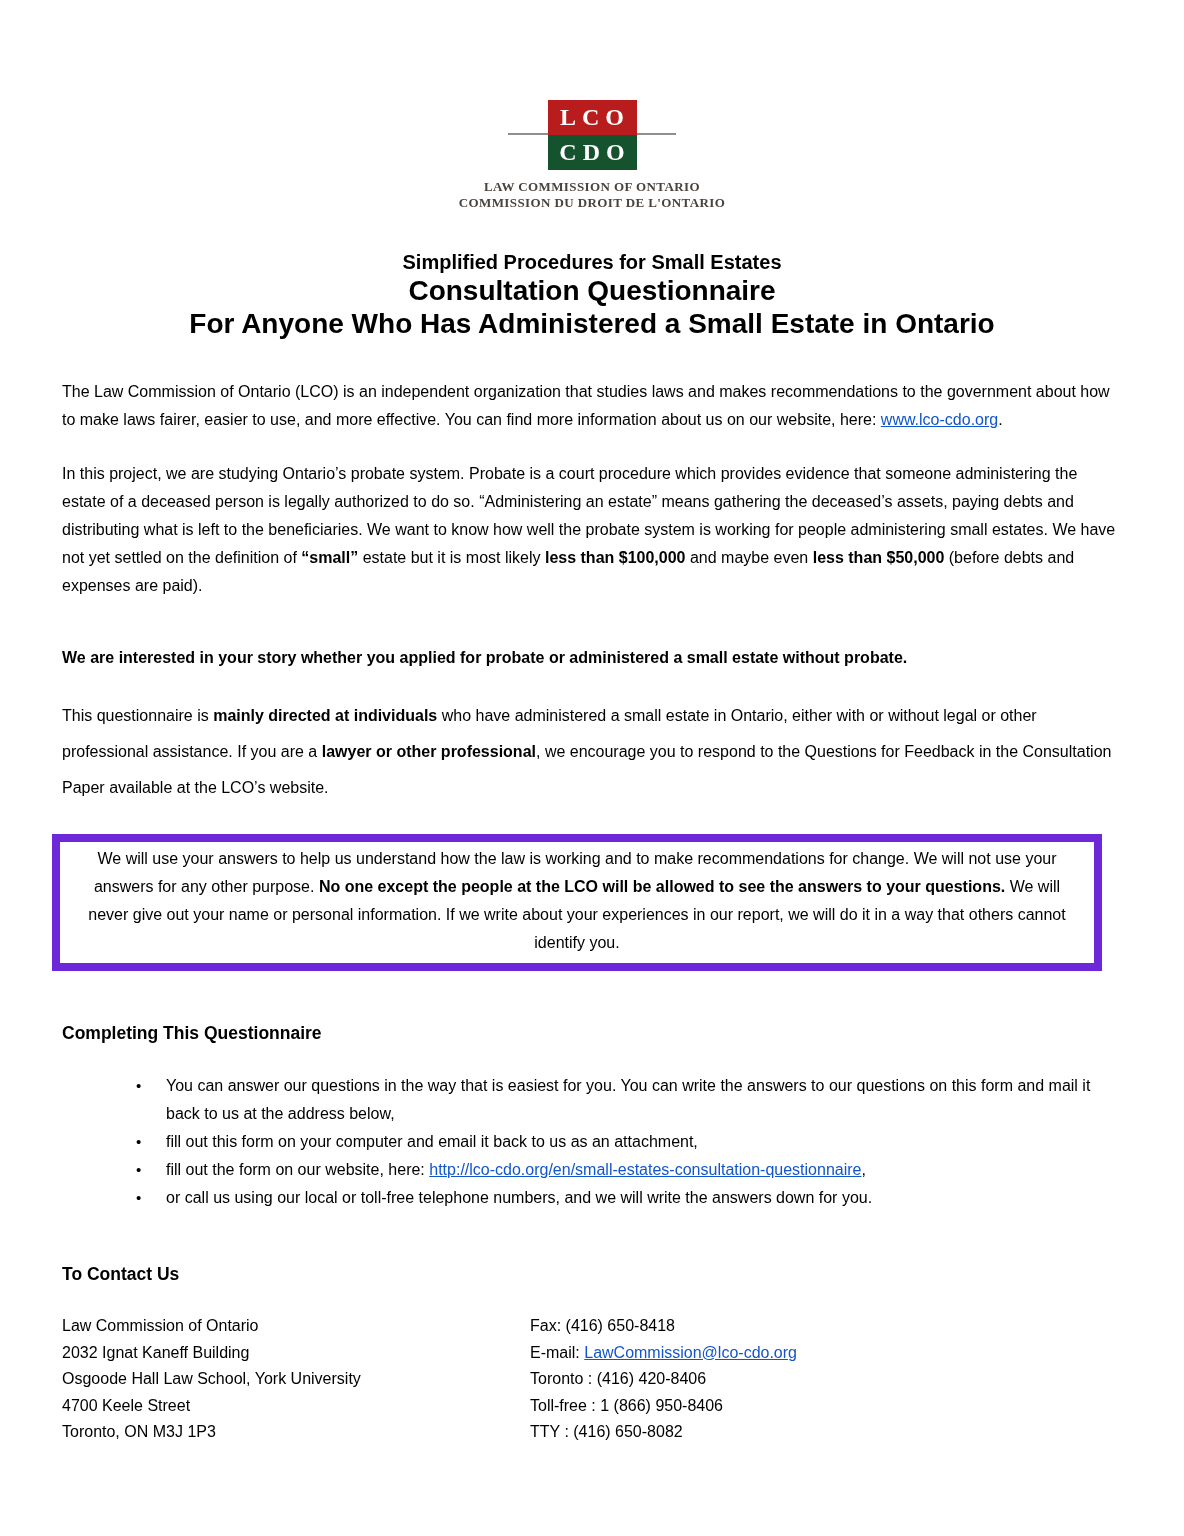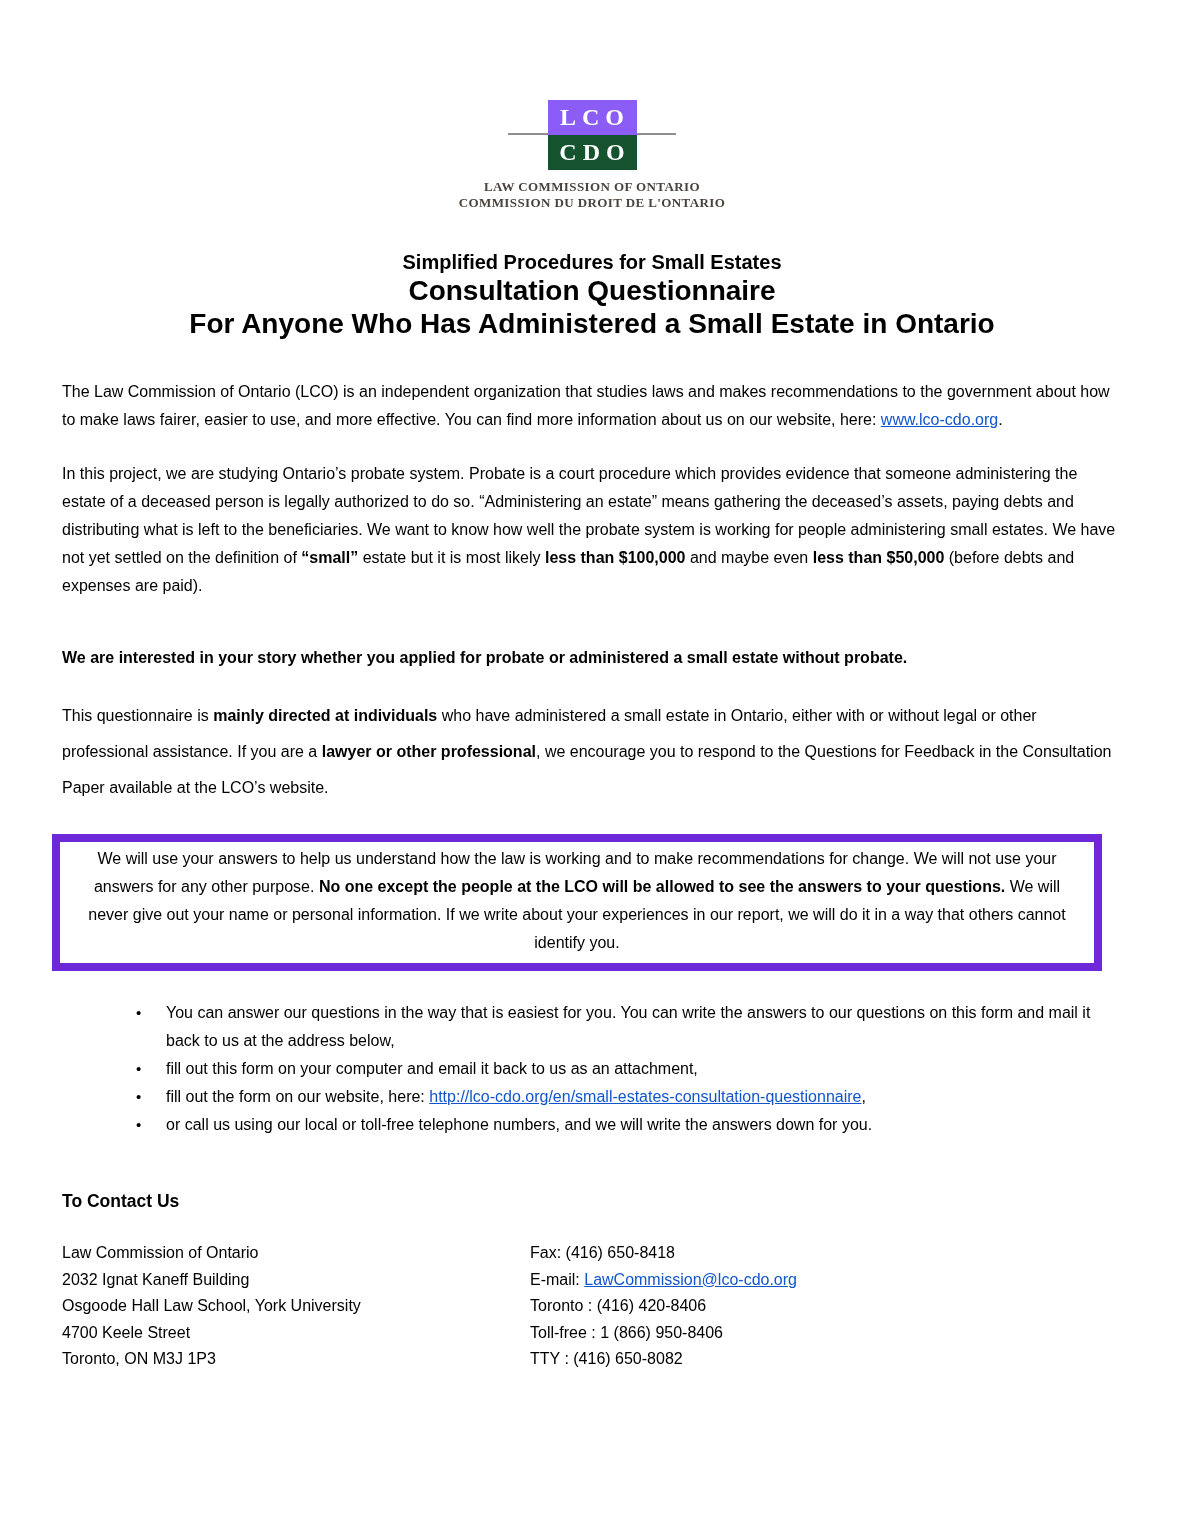--- a/index.html
+++ b/index.html
@@ -16,21 +16,21 @@
   .content { padding:0 62px; }
 
   
   .logo-wrap { padding-top:100px; display:flex; flex-direction:column; align-items:center; }
   .logo-mark { position:relative; width:168px; height:70px; display:flex; justify-content:center; }
   .logo-rule { position:absolute; left:0; right:0; top:33px; height:2px; background:#8f8f8f; }
   .logo-box { position:relative; z-index:1; width:89px; height:70px;
     font-family:"Liberation Serif", serif; font-weight:700; text-align:center; }
   .logo-tile { height:35px; display:flex; align-items:center; justify-content:center;
     color:#ffffff; font-size:24px; letter-spacing:6px; text-indent:6px; }
-  .logo-tile.red { background:#8b5cf6; }
+  .logo-tile.red { background:#b91c1c; }
   .logo-tile.blk { background:#14532d; }
   .logo-org {
     margin-top:9px; text-align:center;
     font-family:"Liberation Serif", serif; font-weight:700;
     font-size:13px; line-height:16px; letter-spacing:0.4px; color:#4a423c;
   }
 
   
   .doc-subtitle { margin-top:40px; text-align:center; font-weight:700; font-size:20px; }
   .doc-title { text-align:center; font-weight:700; font-size:28px; line-height:33px; }
@@ -93,20 +93,21 @@
     <p class="para first"><span>The Law Commission of Ontario (LCO) is an independent organization that studies laws and makes recommendations to the government about how to make laws fairer, easier to use, and more effective. You can find more information about us on our website, here: </span><a class="link">www.lco-cdo.org</a><span>.</span></p>
 
     <p class="para"><span>In this project, we are studying Ontario’s probate system. Probate is a court procedure which provides evidence that someone administering the estate of a deceased person is legally authorized to do so. “Administering an estate” means gathering the deceased’s assets, paying debts and distributing what is left to the beneficiaries. We want to know how well the probate system is working for people administering small estates. We have not yet settled on the definition of </span><b>“small”</b><span> estate but it is most likely </span><b>less than $100,000</b><span> and maybe even </span><b>less than $50,000</b><span> (before debts and expenses are paid).</span></p>
 
     <p class="para bold">We are interested in your story whether you applied for probate or administered a small estate without probate.</p>
 
     <p class="para loose"><span>This questionnaire is </span><b>mainly directed at individuals</b><span> who have administered a small estate in Ontario, either with or without legal or other professional assistance. If you are a </span><b>lawyer or other professional</b><span>, we encourage you to respond to the Questions for Feedback in the Consultation Paper available at the LCO’s website.</span></p>
 
     <div class="privacy-box"><span>We will use your answers to help us understand how the law is working and to make recommendations for change. We will not use your answers for any other purpose. </span><b>No one except the people at the LCO will be allowed to see the answers to your questions.</b><span> We will never give out your name or personal information. If we write about your experiences in our report, we will do it in a way that others cannot identify you.</span></div>
 
+    <div class="section-heading">Completing This Questionnaire</div>
 
     <ul class="bullets">
       <li>
         <span class="bullet">•</span>
         <span class="btext">You can answer our questions in the way that is easiest for you. You can write the answers to our questions on this form and mail it back to us at the address below,</span>
       </li>
       <li>
         <span class="bullet">•</span>
         <span class="btext">fill out this form on your computer and email it back to us as an attachment,</span>
       </li>

